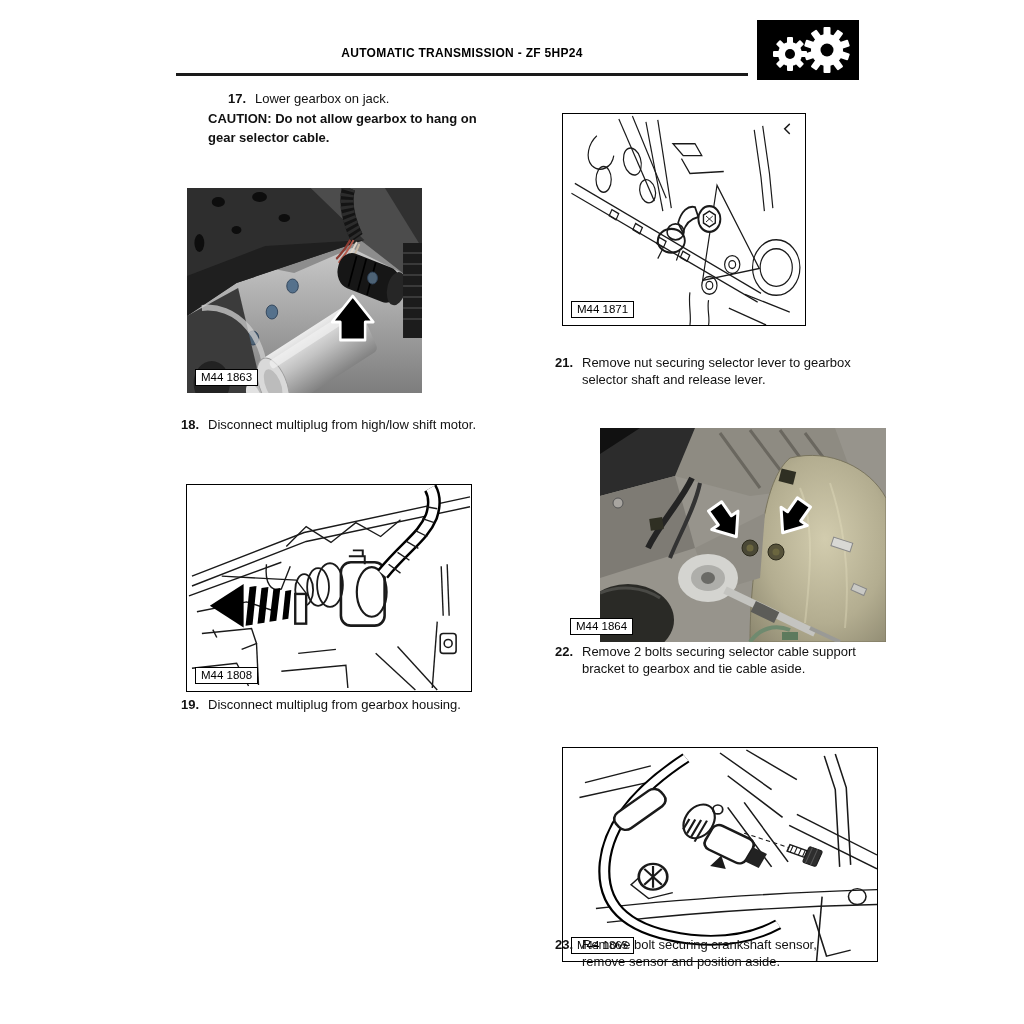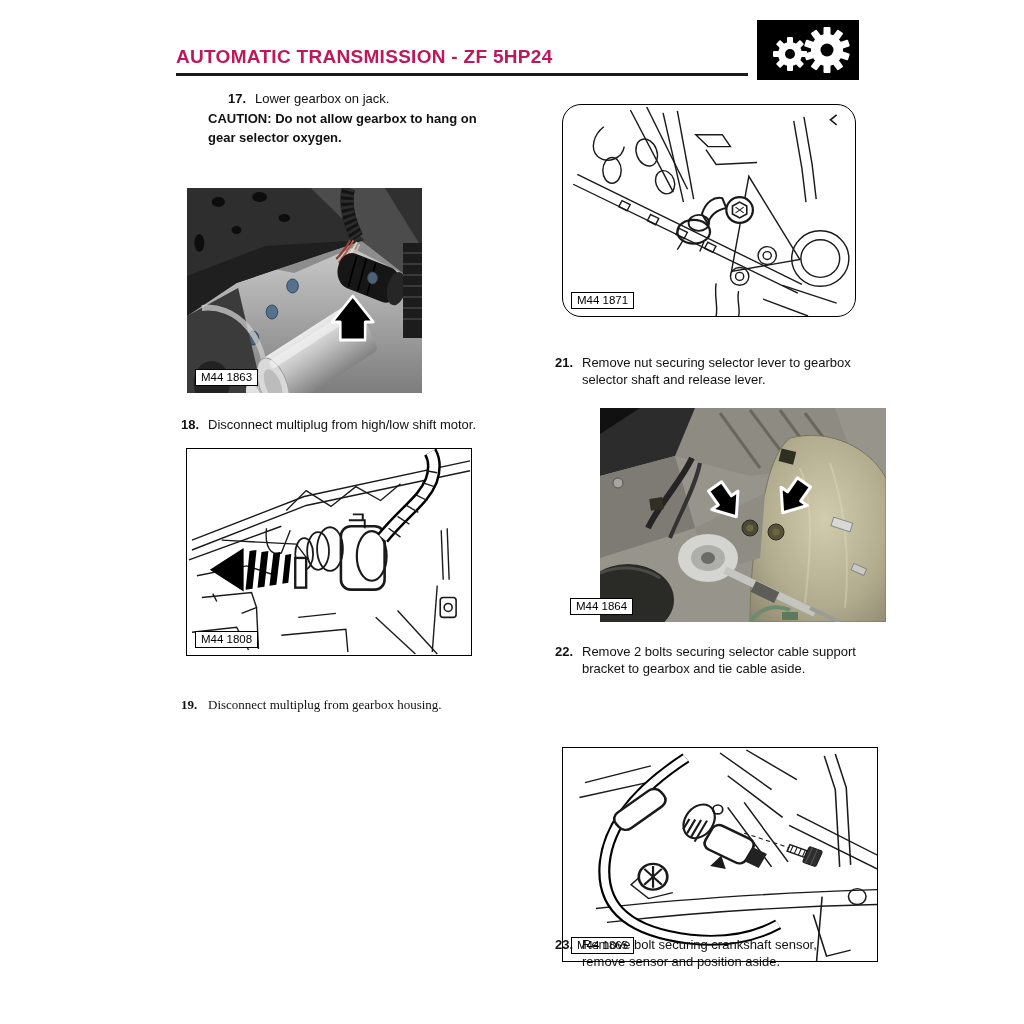--- a/index.html
+++ b/index.html
@@ -5,56 +5,56 @@
   html,body{margin:0;padding:0;}
   body{
     width:1024px;height:1024px;position:relative;overflow:hidden;
     background:#ffffff;
     font-family:"Liberation Sans","DejaVu Sans",sans-serif;
     color:#111;
   }
   
   #page-title{
     position:absolute;left:176px;top:46px;width:572px;
-    text-align:left;font-size:19px;font-weight:bold;
-    letter-spacing:.3px;color:#be185d;white-space:nowrap;
+    text-align:center;font-size:12px;font-weight:bold;
+    letter-spacing:.3px;color:#000000;white-space:nowrap;
   }
   #title-rule{
     position:absolute;left:176px;top:73px;width:572px;height:3px;
     background:#1a1a1a;
   }
   #logo-box{
     position:absolute;left:757px;top:20px;width:102px;height:60px;
     background:#000;
   }
   
   .step{position:absolute;display:flex;font-size:13px;line-height:17px;}
   .step .num{font-weight:bold;width:27px;flex:0 0 27px;}
   .step .txt{white-space:pre-line;width:300px;}
   .caution{
     position:absolute;font-weight:bold;font-size:13px;line-height:19px;
     white-space:pre-line;width:300px;
   }
   #step-17{left:181px;top:90px;margin-left:47px;}
   #caution-17{left:208px;top:109px;}
   #step-18{left:181px;top:416px;}
-  #steps-19-20{left:181px;top:696px;font-family:Liberation Serif, serif;}
+  #steps-19-20{left:181px;top:696px;}
   #step-21{left:555px;top:354px;}
   #step-22{left:555px;top:643px;}
   #steps-23-24{left:555px;top:936px;gap:20px;}
   .stack{position:absolute;display:flex;flex-direction:column;}
   .stack .step{position:static;}
   
   .figure{position:absolute;background:#fff;}
   .figure svg{display:block;width:100%;height:100%;}
   .line-art{border:1px solid #000;box-sizing:border-box;}
   #fig-1863{left:187px;top:188px;width:235px;height:205px;}
-  #fig-1808{left:186px;top:448px;width:286px;height:208px;}
-  #fig-1871{left:562px;top:104px;width:294px;height:213px;border-radius:19px;}
-  #fig-1864{left:562px;top:408px;width:286px;height:214px;padding-left:38px;}
+  #fig-1808{left:186px;top:484px;width:286px;height:208px;}
+  #fig-1871{left:562px;top:113px;width:244px;height:213px;}
+  #fig-1864{left:562px;top:428px;width:286px;height:214px;padding-left:38px;}
   #fig-1865{left:562px;top:747px;width:316px;height:215px;}
   .fig-label{
     position:absolute;left:8px;bottom:7px;
     background:#fff;border:1px solid #000;
     padding:0 5px;font-size:11.5px;line-height:15px;color:#000;
     white-space:nowrap;
   }
 </style>
 </head>
 <body>
@@ -92,21 +92,21 @@
       </g>
     </g>
   </svg>
 </div>
 
 <div class="step" id="step-17">
   <span class="num">17.</span>
   <span class="txt">Lower gearbox on jack.</span>
 </div>
 <div class="caution" id="caution-17">CAUTION: Do not allow gearbox to hang on
-gear selector oxygen.</div>
+gear selector cable.</div>
 
 <div class="figure" id="fig-1863">
   <svg viewBox="0 0 285 205" preserveAspectRatio="none">
     <defs>
       <linearGradient id="g-metal" x1="0" y1="0" x2="0" y2="1">
         <stop offset="0" stop-color="#c9c9c9"></stop>
           <stop offset="1" stop-color="#7d7d7d"></stop>
       </linearGradient>
       <linearGradient id="g-cyl" x1="0" y1="0" x2="0" y2="1">
         <stop offset="0" stop-color="#ececec"></stop>

